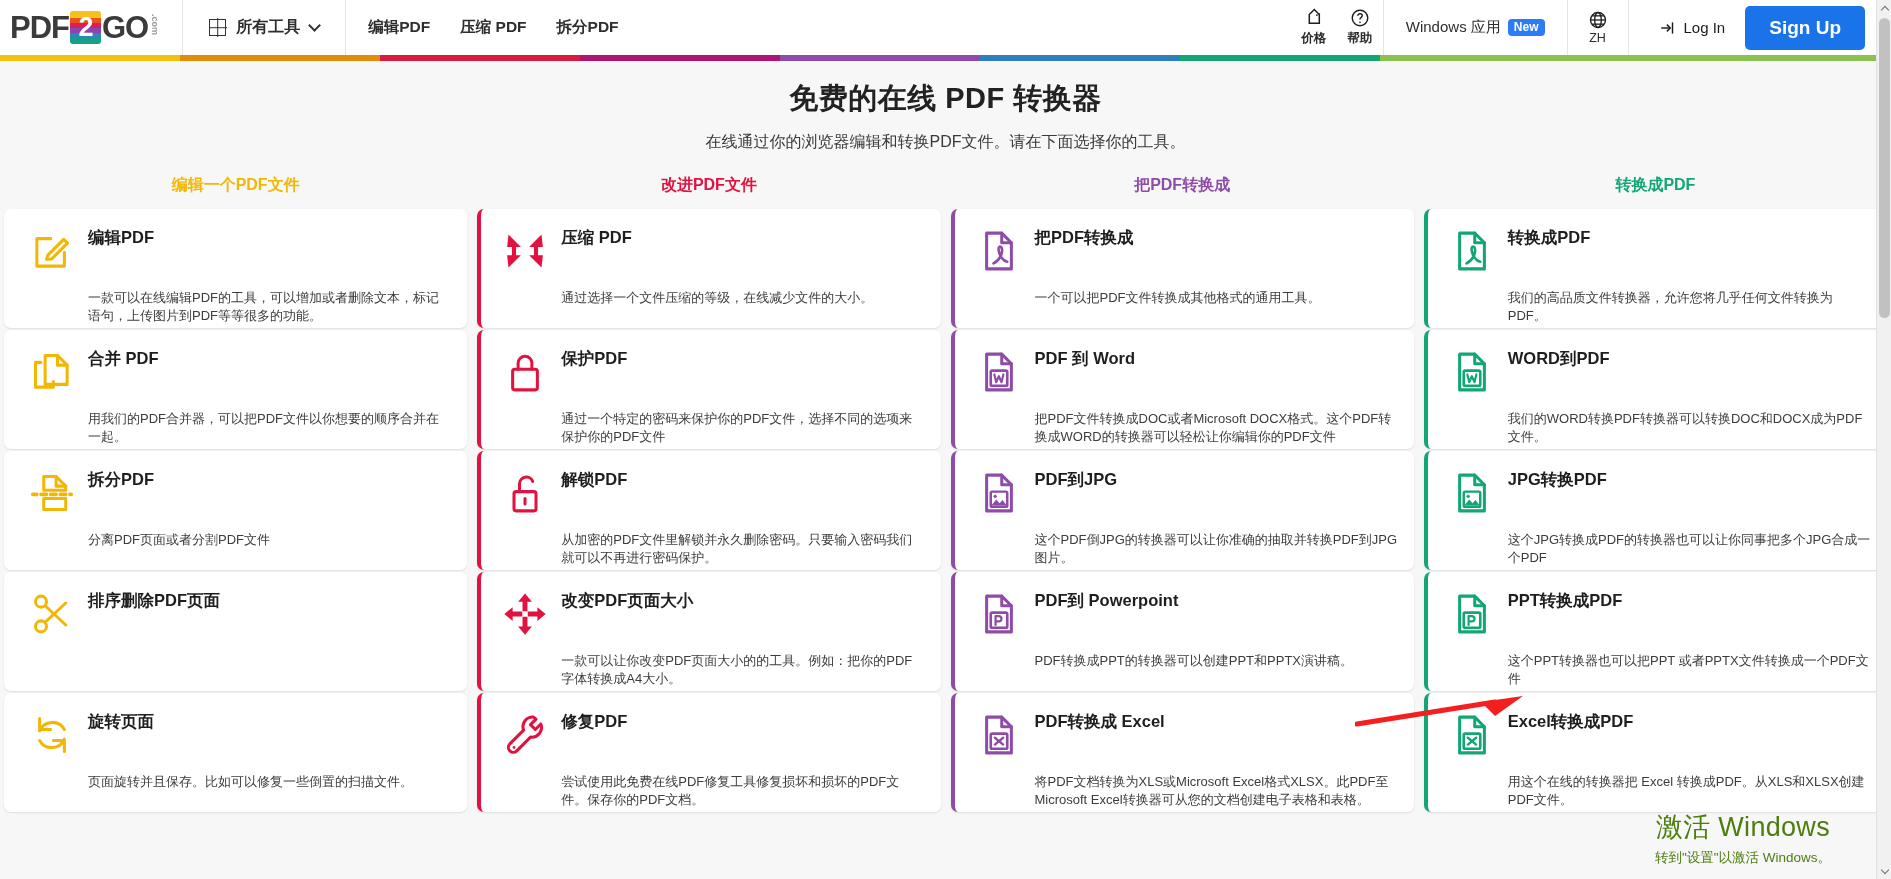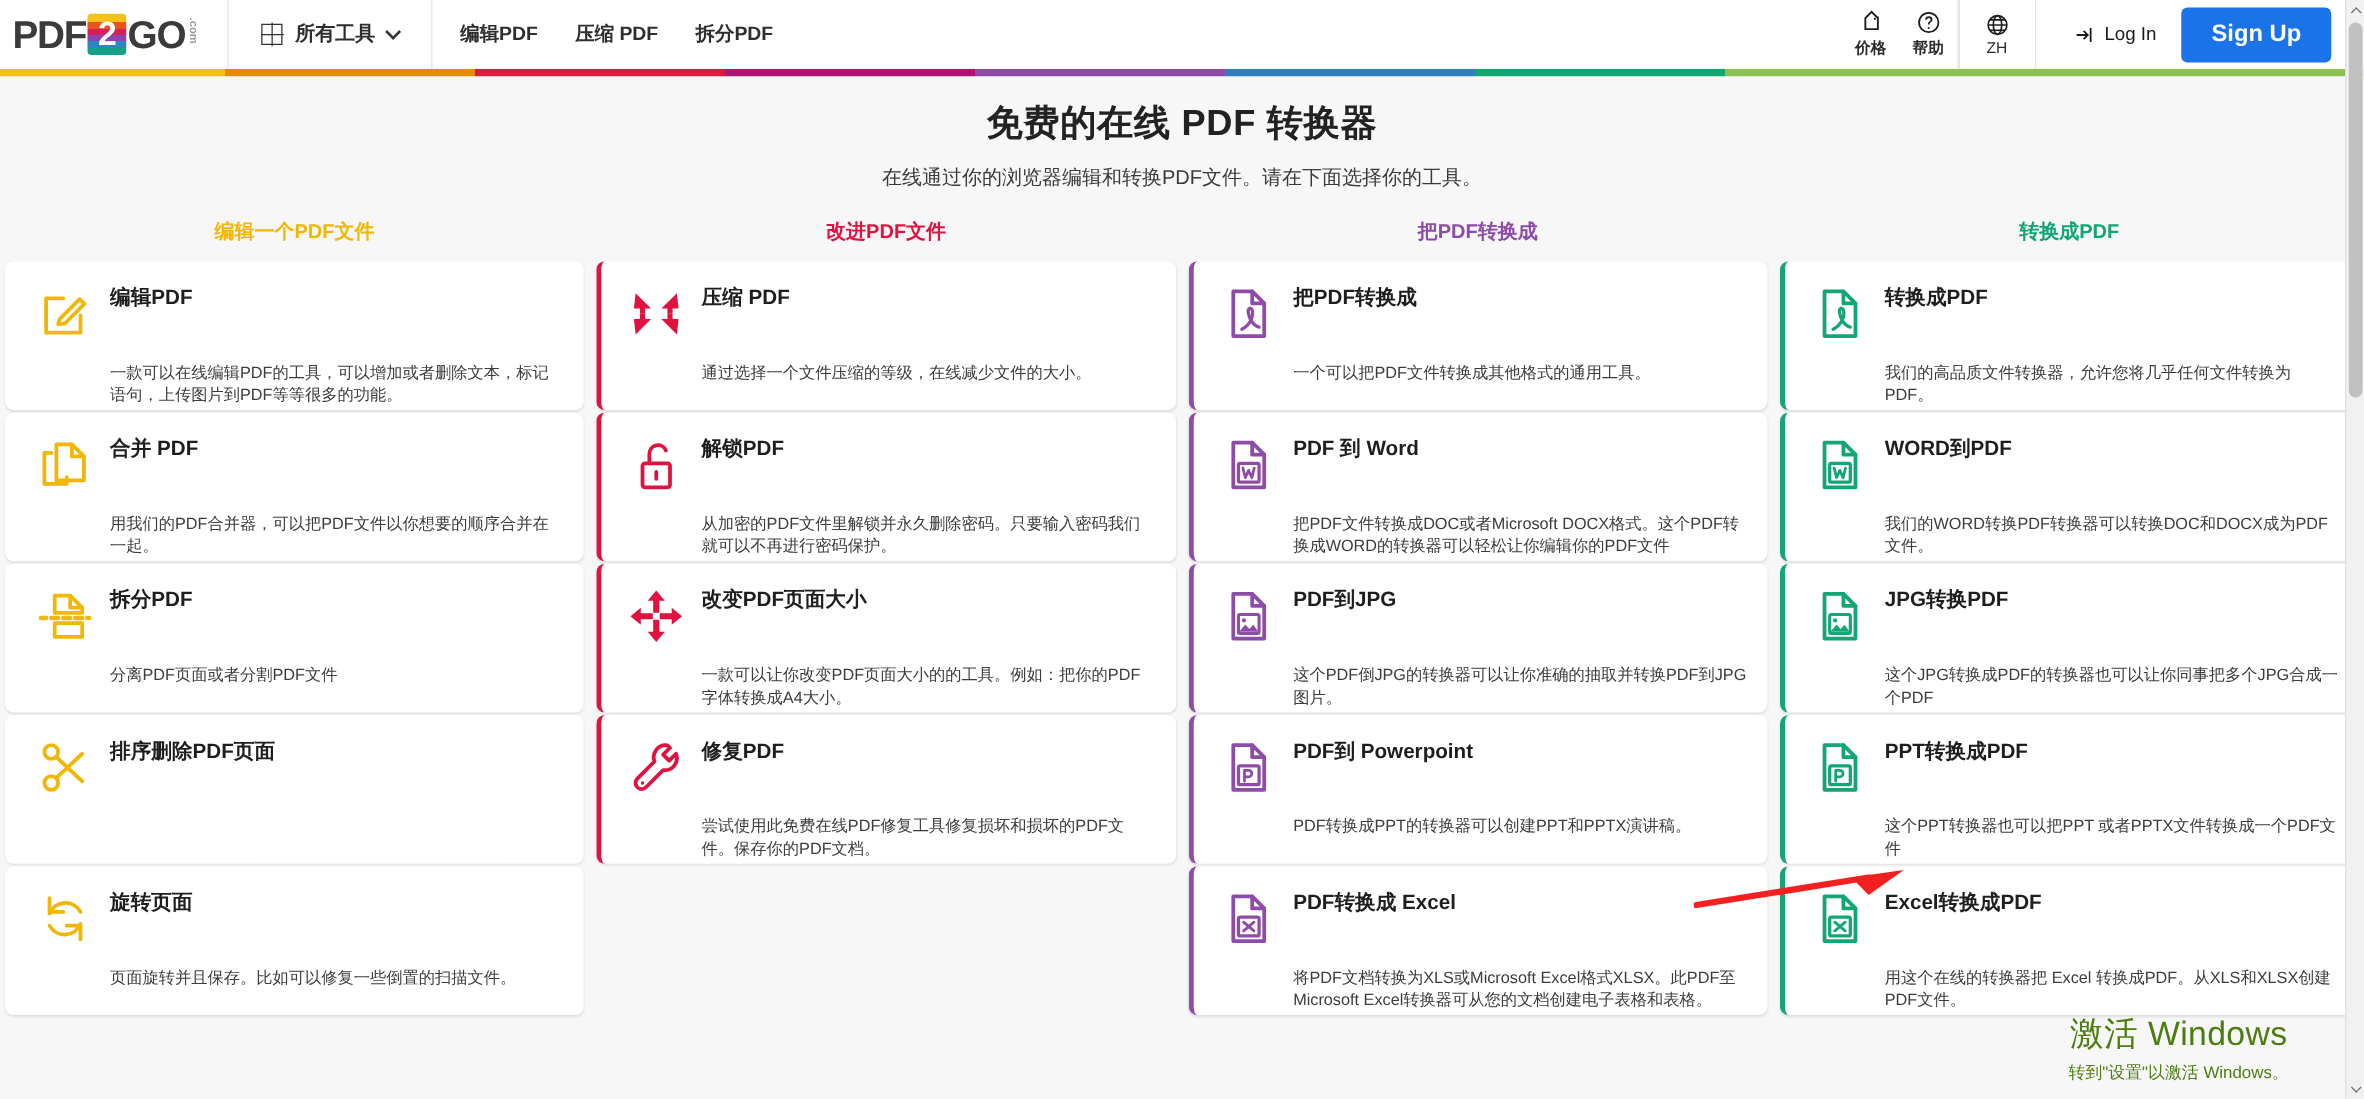--- a/index.html
+++ b/index.html
@@ -209,20 +209,24 @@
       <svg class="icon-glyph" viewBox="0 0 24 24" fill="none" stroke="#1e1e1e" stroke-width="1.7">
         <circle cx="12" cy="12" r="9.3"></circle>
         <path d="M9.4 9.3c.1-1.6 1.3-2.5 2.7-2.5 1.5 0 2.6 1 2.6 2.3 0 1.2-.7 1.8-1.6 2.4-.8.5-1.1 1-1.1 1.9v.4"></path>
         <circle cx="12" cy="17.2" r="1" fill="#1e1e1e" stroke="none"></circle>
       </svg>
       <span class="lbl">帮助</span>
     </div>
 
     <div class="hdiv"></div>
 
+    <div class="winapp">
+      <span class="t">Windows 应用</span>
+      <span class="newbadge">New</span>
+    </div>
 
     <div class="hdiv"></div>
 
     <div class="langbox">
       <svg class="icon-glyph" viewBox="0 0 24 24" fill="none" stroke="#1e1e1e" stroke-width="1.6">
         <circle cx="12" cy="12" r="9"></circle>
         <ellipse cx="12" cy="12" rx="4" ry="9"></ellipse>
         <line x1="3" y1="12" x2="21" y2="12"></line>
         <line x1="4.6" y1="7" x2="19.4" y2="7"></line>
         <line x1="4.6" y1="17" x2="19.4" y2="17"></line>
@@ -345,20 +349,32 @@
             </svg>
           </div>
           <div class="tx">
             <h3>压缩 PDF</h3>
             <p>通过选择一个文件压缩的等级，在线减少文件的大小。</p>
           </div>
         </div>
         <div class="card accent" style="border-left-color: rgb(225, 18, 63);">
           <div class="ic">
             <svg width="44" height="44" viewBox="0 0 32 32" stroke="#e1123f" fill="none" stroke-width="2.2" stroke-linejoin="round" stroke-linecap="round">
+              <rect x="7" y="14" width="18" height="15" rx="1.5"></rect>
+              <path d="M11 14V9.5a5 5 0 0 1 10 0V14"></path>
+            </svg>
+          </div>
+          <div class="tx">
+            <h3>保护PDF</h3>
+            <p>通过一个特定的密码来保护你的PDF文件，选择不同的选项来保护你的PDF文件</p>
+          </div>
+        </div>
+        <div class="card accent" style="border-left-color: rgb(225, 18, 63);">
+          <div class="ic">
+            <svg width="44" height="44" viewBox="0 0 32 32" stroke="#e1123f" fill="none" stroke-width="2.2" stroke-linejoin="round" stroke-linecap="round">
               <rect x="8" y="15" width="16" height="14" rx="1.5"></rect>
               <path d="M12 15V9.5a5 5 0 0 1 9.6-2"></path>
               <line x1="16" y1="20" x2="16" y2="24"></line>
             </svg>
           </div>
           <div class="tx">
             <h3>解锁PDF</h3>
             <p>从加密的PDF文件里解锁并永久删除密码。只要输入密码我们就可以不再进行密码保护。</p>
           </div>
         </div>

